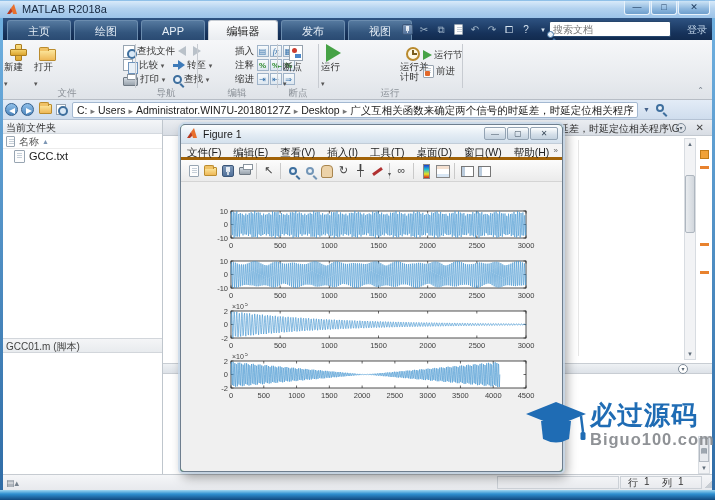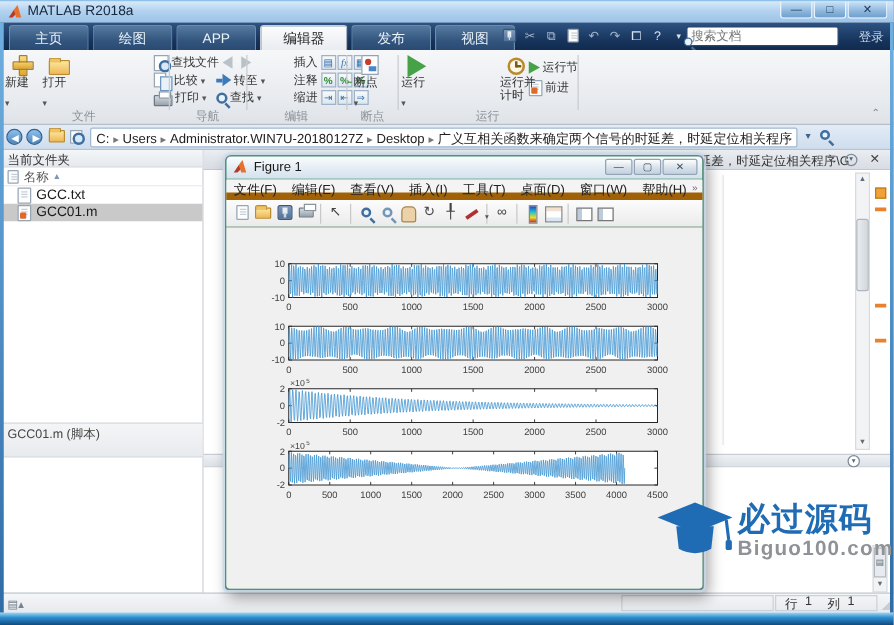--- a/index.html
+++ b/index.html
@@ -131,21 +131,21 @@
     border-right:1px solid #bfc6cd; }
   .lp-header { height:14px; background:linear-gradient(#f4f6f8,#e5e9ee); border-bottom:1px solid #d4d9df;
     font-size:10px; color:#333; padding:1px 0 0 6px; }
   .lp-colheader { height:15px; border-bottom:1px solid #ececec; font-size:10px; color:#555;
     padding:1px 0 0 6px; display:flex; align-items:center; }
   .lp-colheader .sort { font-size:7px; color:#7c96b4; margin-left:3px; }
   .file-row { height:14px; font-size:11px; color:#1a1a1a; padding-left:14px; display:flex;
     align-items:center; white-space:nowrap; }
   .file-row .icx { margin-right:4px; }
   .file-row.selected { background:#c9c9c9; }
-  .lp-detail { position:absolute; left:0; top:218px; width:100%; height:28px;
+  .lp-detail { position:absolute; left:0; top:218px; width:100%; height:15px;
     background:linear-gradient(#f4f5f7,#e8ebee); border-top:1px solid #d2d6db; border-bottom:1px solid #d2d6db;
     font-size:10px; color:#444; padding:1px 0 0 6px; }
 
   
   .editorpanel { position:absolute; left:163px; top:0; width:549px; height:354px; background:#fff; }
   .ep-tabbar { position:absolute; left:0; top:0; width:100%; height:16px;
     background:linear-gradient(#eaedf1,#d8dde4); border-bottom:1px solid #c2c8cf; }
   .ep-title { position:absolute; left:376px; top:2px; font-size:10px; color:#333; white-space:nowrap;
     width:140px; overflow:hidden; }
   .ep-circle { position:absolute; right:26px; top:3px; width:10px; height:10px; border:1px solid #7d8a97;
@@ -177,21 +177,21 @@
     background:#15803d; border:1px solid #6e7e8e; border-radius:5px 5px 3px 3px;
     box-shadow:0 0 0 2px rgba(200,218,235,.8), 3px 5px 12px rgba(0,0,0,.4); }
   .fw-titlebar { height:19px; background:linear-gradient(#fbfdfe,#e3ecf4 55%,#d4e1ed);
     border-bottom:1px solid #c2cdd8; border-radius:4px 4px 0 0; position:relative; }
   .fw-title { position:absolute; left:22px; top:3px; font-size:10.5px; color:#1a1a1a; }
   .fw-btns { position:absolute; right:4px; top:2px; display:flex; }
   .fwbtn { width:22px; height:13px; margin-left:1px; border:1px solid #93a3b3;
     background:linear-gradient(#fdfefe,#d4dfe9 60%,#c4d2df); border-radius:2px;
     font-size:8px; line-height:11px; text-align:center; color:#3c4c5c; }
   .fwbtn.close { width:28px; }
-  .fw-menubar { height:16px; background:#f4f4f4; border-bottom:6px solid #a16207; padding-left:6px;
+  .fw-menubar { height:16px; background:#f4f4f4; border-bottom:3px solid #a16207; padding-left:6px;
     font-size:10.5px; color:#222; position:relative; }
   .fw-menubar .mitem { display:inline-block; margin-right:9px; line-height:16px; }
   .fw-chev { position:absolute; right:4px; top:2px; font-size:8px; color:#666; }
   .fw-chev::after { content:"»"; }
   .fw-toolbar { height:22px; background:linear-gradient(#fcfcfc,#ebebeb); border-bottom:1px solid #d4d4d4;
     display:flex; align-items:center; padding-left:4px; }
   .fic { width:15px; height:15px; margin:0 1px; position:relative; font-size:11px; line-height:15px;
     text-align:center; color:#444; }
   .tsep { width:1px; height:16px; background:#c9c9c9; margin:0 3px; }
   .fic.colorbar::after { content:""; position:absolute; left:5px; top:1px; width:5px; height:13px;
@@ -372,24 +372,20 @@
     <div class="leftpanel">
       <div class="lp-header">当前文件夹</div>
       <div class="lp-colheader">
         <span class="icx ic-page" style="width:9px;height:11px;margin-right:4px"></span>
         <span>名称</span>
         <span class="sort">▲</span>
       </div>
       <div class="file-row">
         <span class="icx ic-page"></span>
         <span>GCC.txt</span>
-      </div>
-      <div class="file-row selected">
-        <span class="icx ic-page ic-page-m"></span>
-        <span>GCC01.m</span>
       </div>
       <div class="lp-detail">GCC01.m (脚本)</div>
     </div>
 
     <div class="editorpanel">
       <div class="ep-tabbar">
         <span class="ep-title">的时延差，时延定位相关程序\GC...</span>
         <span class="ep-circle">▾</span>
         <span class="ep-close">✕</span>
       </div>

